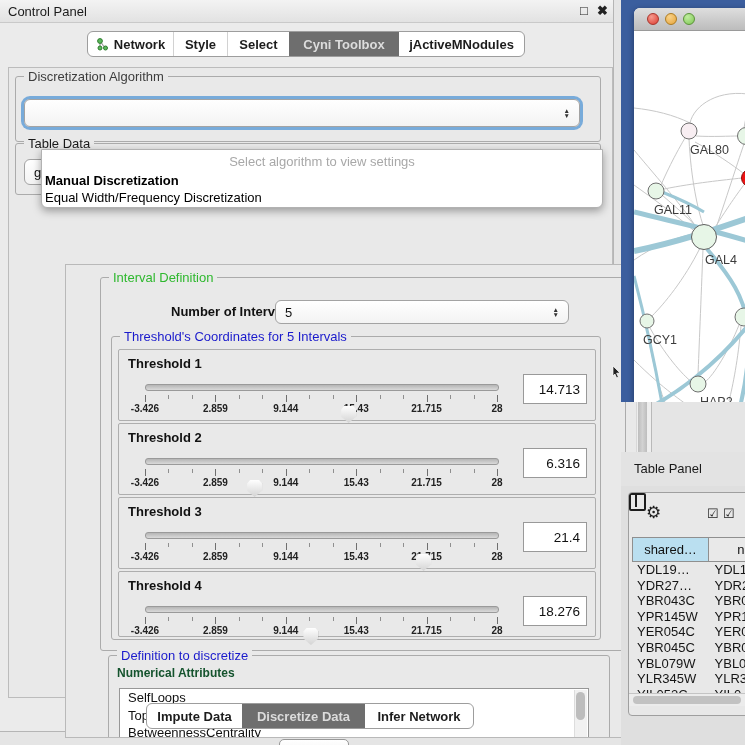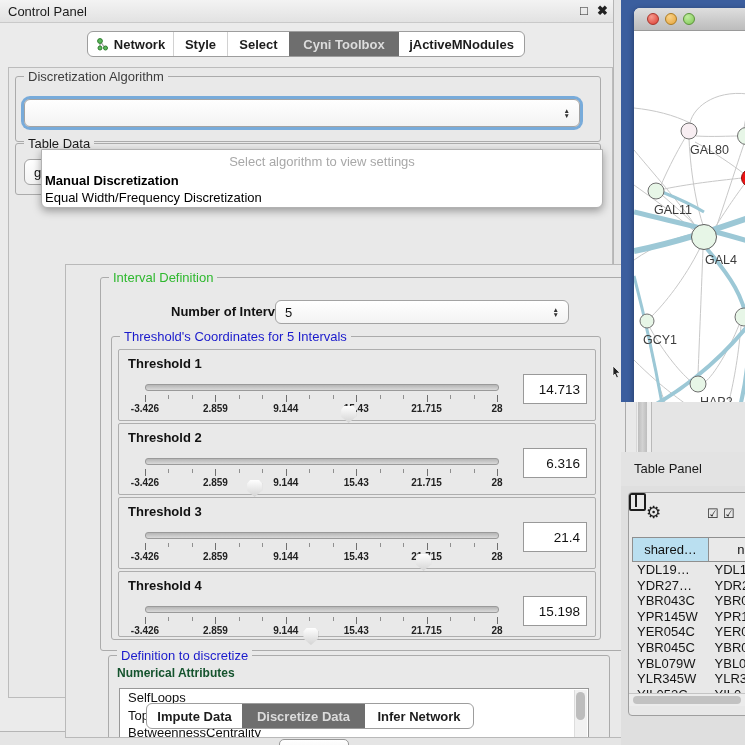--- a/index.html
+++ b/index.html
@@ -251,21 +251,21 @@
                 <span style="left:0%">-3.426</span>
                 <span style="left:20%">2.859</span>
                 <span style="left:40%">9.144</span>
                 <span style="left:60%">15.43</span>
                 <span style="left:80%">21.715</span>
                 <span style="left:100%">28</span>
               </div>
               <div class="scale" style="top:28px;height:0;">
                   <div class="thumb" style="left: 46.9993%;"></div>
                 </div>
-              <div class="valbox">15.198</div>
+              <div class="valbox">18.276</div>
             </div>
           </div>
         </div>
 
         <div class="group" style="left:42px;top:390px;width:500px;height:110px;">
           <span class="glabel blue">Definition to discretize</span>
           <div class="abs" style="left:8px;top:10px;font-size:12px;font-weight:bold;color:#14532d;">Numerical Attributes</div>
           <div id="attrlist">
             <div class="item">SelfLoops</div>
             <div class="item">TopologicalCoefficient</div>

